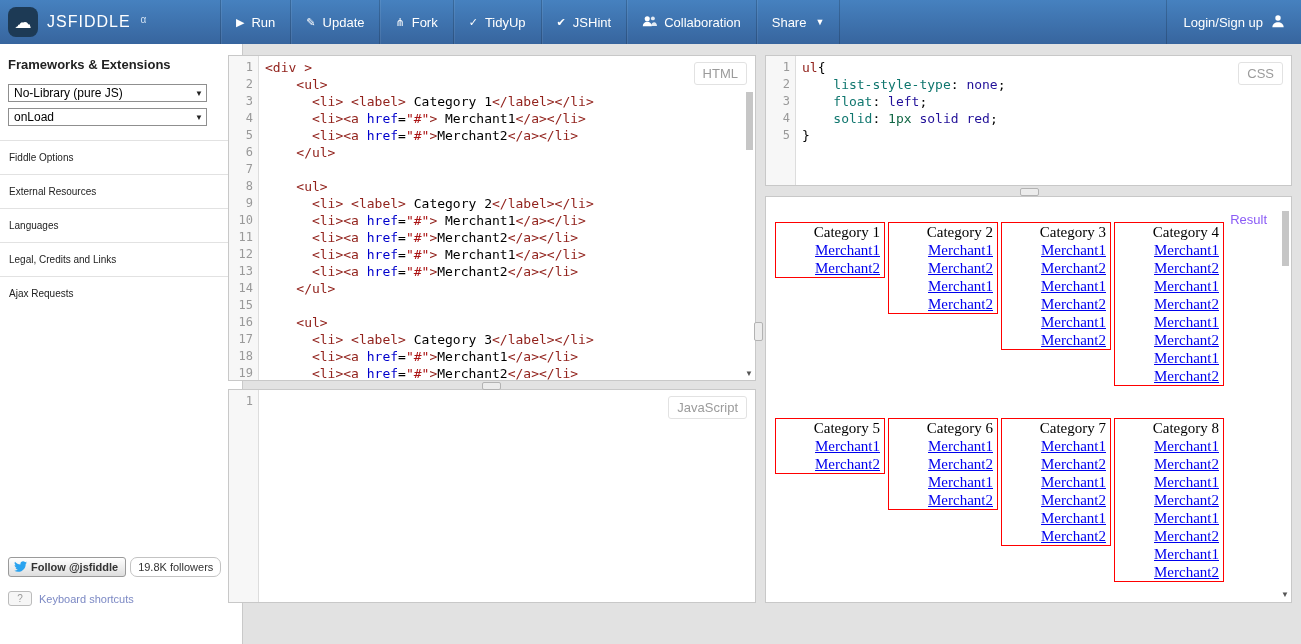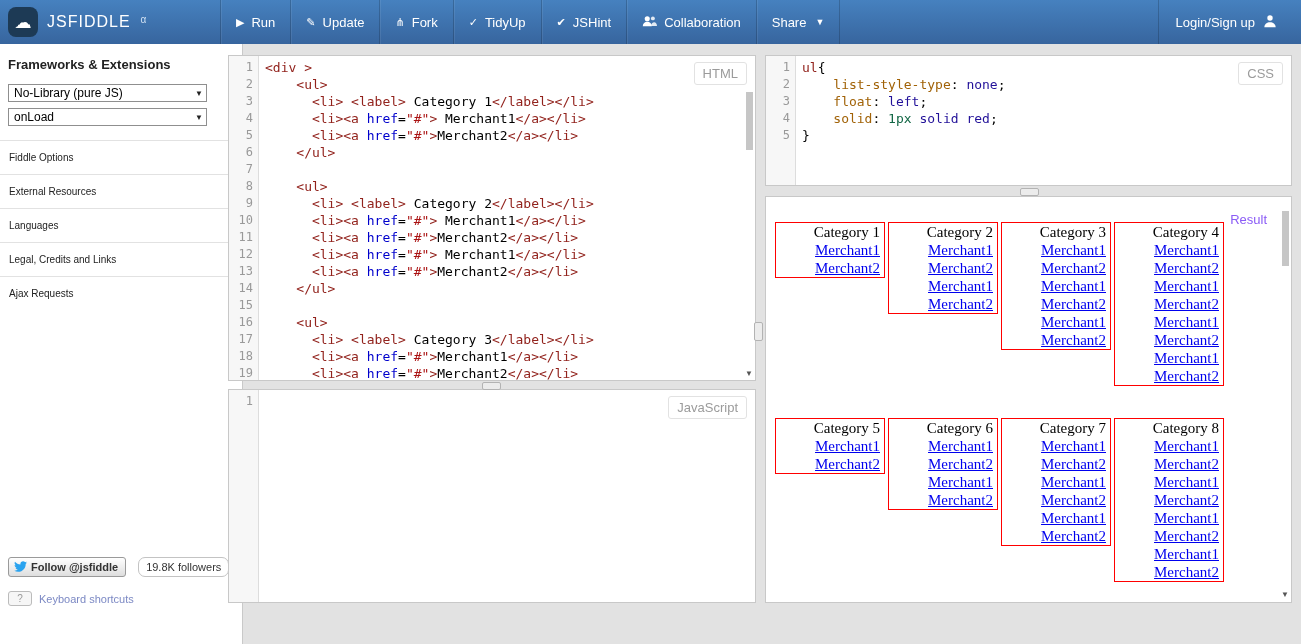--- a/index.html
+++ b/index.html
@@ -9,30 +9,30 @@
   .navbar{position:absolute;left:0;top:0;width:1301px;height:44px;background:linear-gradient(#4681bf,#37659e);}
   .logo{position:absolute;left:8px;top:0;height:44px;display:flex;align-items:center;gap:9px;cursor:pointer;}
   .logo-ic{width:30px;height:30px;border-radius:8px;background:#1d3a55;color:#fff;display:flex;align-items:center;justify-content:center;font-size:17px;}
   .logo-text{color:#fff;font-size:16px;letter-spacing:1px;}
   .logo-alpha{color:#cfe0f2;font-size:10px;margin-left:1px;align-self:flex-start;margin-top:14px;}
   .nav-items{position:absolute;left:220px;top:0;height:44px;display:flex;}
   .nav-btn{display:flex;align-items:center;gap:7px;padding:0 15px;height:44px;color:#fff;font-size:13px;cursor:pointer;border-left:1px solid rgba(0,0,0,.18);box-shadow:inset 1px 0 rgba(255,255,255,.08);}
   .nav-btn:last-child{border-right:1px solid rgba(0,0,0,.18);}
   .nav-ic{font-size:11px;line-height:1;}
   .caret{font-size:9px;margin-left:2px;}
-  .login{position:absolute;right:16px;top:0;height:44px;display:flex;align-items:center;gap:8px;color:#fff;font-size:13px;padding:0 8px 0 16px;border-left:1px solid rgba(0,0,0,.18);cursor:pointer;}
+  .login{position:absolute;right:8px;top:0;height:44px;display:flex;align-items:center;gap:8px;color:#fff;font-size:13px;padding:0 8px 0 16px;border-left:1px solid rgba(0,0,0,.18);cursor:pointer;}
 
   
   .sidebar{position:absolute;left:0;top:44px;width:243px;bottom:0;background:#fff;border-right:1px solid #c9c9c9;box-sizing:border-box;}
   .side-head{padding:13px 8px 12px 8px;font-size:13px;font-weight:bold;color:#222;}
   .select{width:199px;margin:0 8px 6px 8px;height:18px;border:1px solid #8f8f8f;background:#fff;display:flex;align-items:center;justify-content:space-between;font-size:12px;color:#000;padding:0 3px 0 5px;box-sizing:border-box;cursor:pointer;}
   .sel-arrow{font-size:8px;color:#222;}
   .side-list{margin-top:14px;}
   .side-item{border-top:1px solid #e2e2e2;padding:11px 9px;font-size:10px;color:#222;cursor:pointer;}
-  .twitter-row{position:absolute;left:8px;top:513px;display:flex;gap:12px;align-items:flex-end;}
+  .twitter-row{position:absolute;left:8px;top:513px;display:flex;gap:4px;align-items:flex-end;}
   .tw-btn{display:flex;align-items:center;gap:4px;border:1px solid #9a9a9a;border-radius:3px;background:linear-gradient(#fff,#dedede);padding:2px 7px 2px 5px;font-size:11px;font-weight:bold;color:#333;cursor:pointer;height:14px;}
   .tw-count{border:1px solid #c3c3c3;border-radius:7px;background:#fff;padding:2px 7px;font-size:11px;color:#333;height:14px;display:flex;align-items:center;}
   .kbd-row{position:absolute;left:8px;top:547px;display:flex;gap:7px;align-items:center;cursor:pointer;}
   .kbd-key{width:22px;height:13px;border:1px solid #bbb;border-radius:3px;background:#f6f6f6;color:#999;font-size:10px;display:flex;align-items:center;justify-content:center;}
   .kbd-label{font-size:11px;color:#7c89c4;}
 
   
   .panel{position:absolute;background:#fff;border:1px solid #c8c8c8;box-sizing:border-box;overflow:hidden;}
   .badge{position:absolute;top:6px;right:8px;padding:3px 8px;font-size:13px;color:#9b9b9b;background:rgba(255,255,255,.85);border:1px solid #e2e2e2;border-radius:3px;z-index:3;}
   .badge.plain{border:none;background:transparent;color:#8b5cf6;top:12px;right:16px;}
@@ -40,21 +40,21 @@
   .gutter{position:absolute;left:0;top:0;bottom:0;width:29px;background:#f7f7f7;border-right:1px solid #ddd;}
   .lines{position:absolute;left:0;top:3px;right:0;font-family:"DejaVu Sans Mono","Liberation Mono",monospace;}
   .line{display:flex;height:17px;}
   .ln{width:29px;padding-right:5px;box-sizing:border-box;text-align:right;color:#999;font-size:12px;line-height:17px;flex:none;}
   .codetext{padding-left:7px;white-space:pre;font-size:13px;line-height:17px;color:#000;}
   .tok-tag{color:#92231d;}
   .tok-attr{color:#0000cc;}
   .tok-str{color:#aa1111;}
   .tok-atom{color:#221199;}
   .tok-num{color:#116644;}
-  .tok-prop{color:#a16207;}
+  .tok-prop{color:#0f766e;}
   .tok-pln{color:#000;}
 
   .vthumb{position:absolute;right:2px;width:7px;background:#c6c6c6;z-index:2;}
   .sarrow{position:absolute;right:2px;font-size:8px;color:#555;z-index:2;cursor:pointer;line-height:1;}
 
   
   .result-content{position:absolute;left:0;top:0;right:10px;bottom:0;padding:25px 0 0 9px;overflow:hidden;}
   .result-row{display:flex;align-items:flex-start;margin-bottom:32px;}
   .cat-box{width:110px;box-sizing:border-box;border:1px solid #ff0000;margin-right:3px;text-align:right;padding-right:4px;font-family:"Liberation Serif",serif;font-size:15px;line-height:18px;}
   .cat-label{color:#000;}

